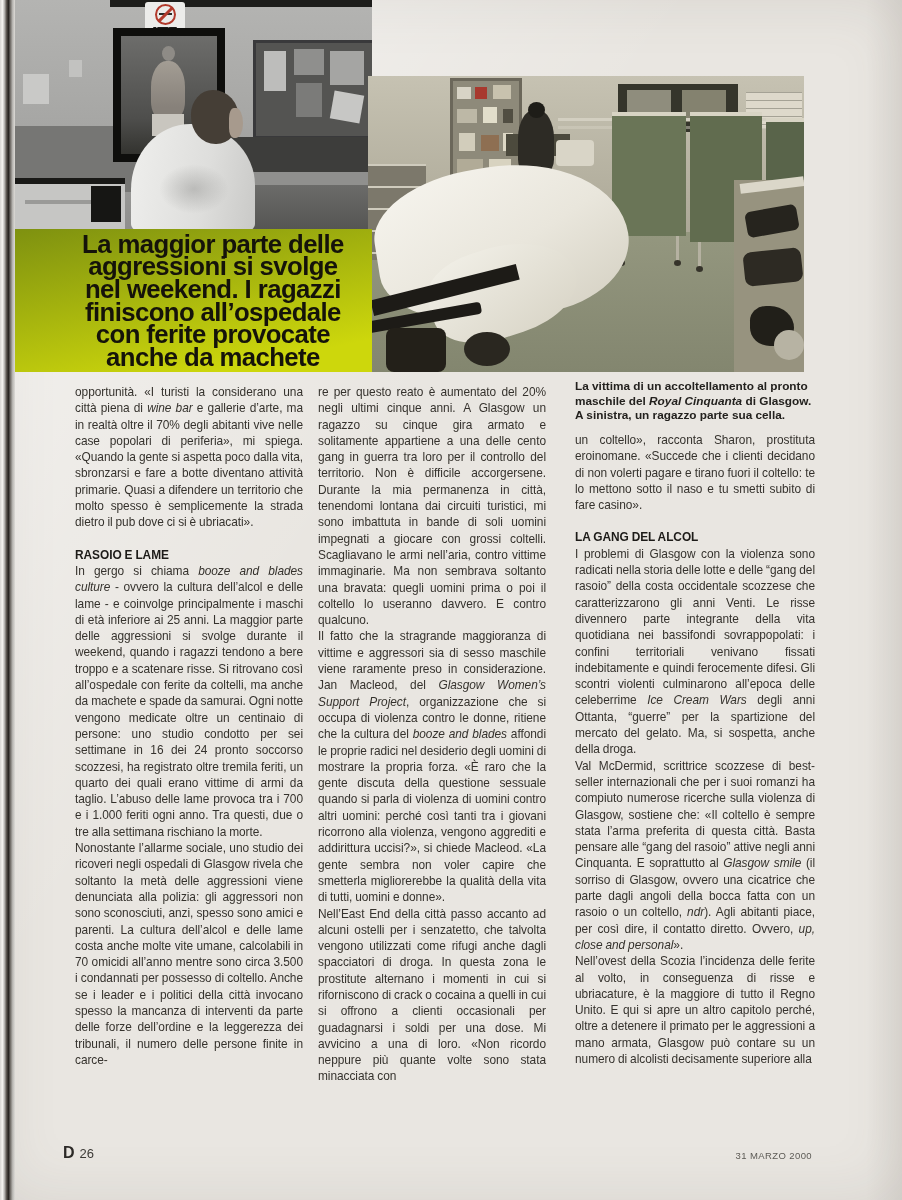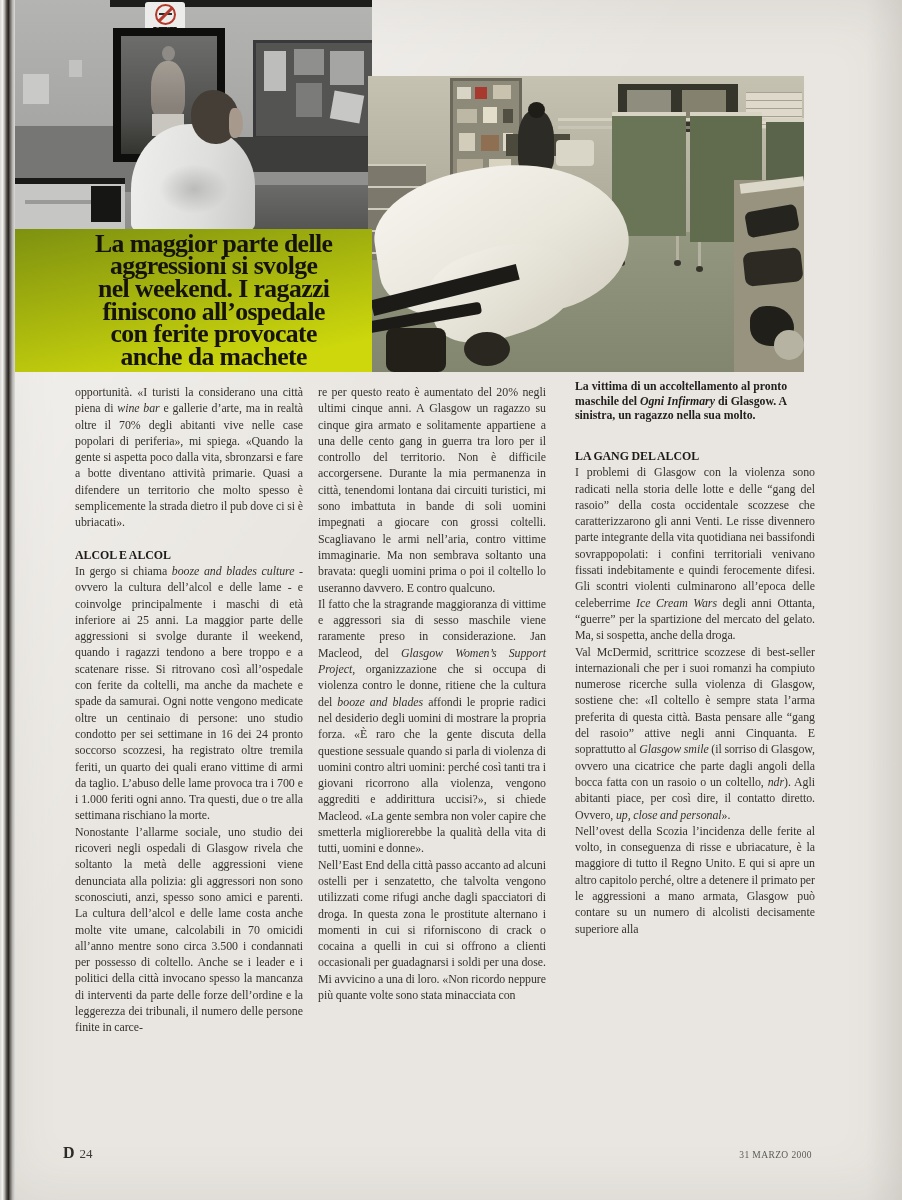--- a/index.html
+++ b/index.html
@@ -1,18 +1,18 @@
 <!DOCTYPE html>
 <html lang="it"><head>
 <meta charset="utf-8">
 <style>
   html,body{margin:0;padding:0;}
   body{background:#b9b6b1;font-family:"Liberation Sans","DejaVu Sans",sans-serif;}
   .page{position:relative;width:902px;height:1200px;margin:0 auto;background:#e9e6e1;overflow:hidden;
-        box-shadow:inset 0 0 60px rgba(90,80,70,.12);font-family:Liberation Serif, serif;}
+        box-shadow:inset 0 0 60px rgba(90,80,70,.12);}
   .page::before{content:"";position:absolute;inset:0;z-index:0;pointer-events:none;
         background:linear-gradient(125deg,rgba(255,255,255,.55) 0%,rgba(255,255,255,0) 40%),
                    linear-gradient(270deg,rgba(120,110,100,.10) 0%,rgba(120,110,100,0) 4%);}
   
   .spine{position:absolute;left:0;top:0;bottom:0;width:15px;z-index:3;
         background:linear-gradient(90deg,#d8d6d2 0%,#f6f4f0 16%,#c3c1bd 28%,#5a544e 44%,#26221e 56%,#75716c 70%,#b9b7b3 84%,#dddbd7 100%);}
   
   .photo-left{position:absolute;left:15px;top:0;width:357px;height:229px;z-index:1;overflow:hidden;
         background:linear-gradient(180deg,#b4b4b2 0%,#a6a6a4 55%,#8f8f8d 100%);}
   .lp-topstrip{position:absolute;left:95px;top:0;right:0;height:7px;background:#1d1d1b;}
@@ -215,38 +215,39 @@
       <div class="rp-ritem4"></div>
     </div>
     <div class="rp-sheet"></div>
     <div class="rp-sheet2"></div>
     <div class="rp-frame rp-f1"></div>
     <div class="rp-frame rp-f2"></div>
     <div class="rp-frame rp-f3"></div>
     <div class="rp-frame rp-f4"></div>
   </div>
 
-  <div class="caption"><span>La vittima di un accoltellamento al pronto maschile del </span><i>Ogni Infirmary</i><span> di Glasgow. A sinistra, un ragazzo nella sua molto.</span></div>
+  <div class="caption"><span>La vittima di un accoltellamento al pronto maschile del </span><i>Royal Cinquanta</i><span> di Glasgow. A sinistra, un ragazzo parte sua cella.</span></div>
 
   <div class="col col-1">
       <p><span>opportunità. «I turisti la considerano una città piena di </span><i>wine bar</i><span> e gallerie d’arte, ma in realtà oltre il 70% degli abitanti vive nelle case popolari di periferia», mi spiega. «Quando la gente si aspetta poco dalla vita, sbronzarsi e fare a botte diventano attività primarie. Quasi a difendere un territorio che molto spesso è semplicemente la strada dietro il pub dove ci si è ubriacati».</span></p>
-      <div class="col-heading">ALCOL E ALCOL</div>
+      <div class="col-heading">RASOIO E LAME</div>
       <p><span>In gergo si chiama </span><i>booze and blades culture</i><span> - ovvero la cultura dell’alcol e delle lame - e coinvolge principalmente i maschi di età inferiore ai 25 anni. La maggior parte delle aggressioni si svolge durante il weekend, quando i ragazzi tendono a bere troppo e a scatenare risse. Si ritrovano così all’ospedale con ferite da coltelli, ma anche da machete e spade da samurai. Ogni notte vengono medicate oltre un centinaio di persone: uno studio condotto per sei settimane in 16 dei 24 pronto soccorso scozzesi, ha registrato oltre tremila feriti, un quarto dei quali erano vittime di armi da taglio. L’abuso delle lame provoca tra i 700 e i 1.000 feriti ogni anno. Tra questi, due o tre alla settimana rischiano la morte.</span></p>
       <p><span>Nonostante l’allarme sociale, uno studio dei ricoveri negli ospedali di Glasgow rivela che soltanto la metà delle aggressioni viene denunciata alla polizia: gli aggressori non sono sconosciuti, anzi, spesso sono amici e parenti. La cultura dell’alcol e delle lame costa anche molte vite umane, calcolabili in 70 omicidi all’anno mentre sono circa 3.500 i condannati per possesso di coltello. Anche se i leader e i politici della città invocano spesso la mancanza di interventi da parte delle forze dell’ordine e la leggerezza dei tribunali, il numero delle persone finite in carce-</span></p>
     </div>
   <div class="col col-2">
       <p><span>re per questo reato è aumentato del 20% negli ultimi cinque anni. A Glasgow un ragazzo su cinque gira armato e solitamente appartiene a una delle cento gang in guerra tra loro per il controllo del territorio. Non è difficile accorgersene. Durante la mia permanenza in città, tenendomi lontana dai circuiti turistici, mi sono imbattuta in bande di soli uomini impegnati a giocare con grossi coltelli. Scagliavano le armi nell’aria, contro vittime immaginarie. Ma non sembrava soltanto una bravata: quegli uomini prima o poi il coltello lo useranno davvero. E contro qualcuno.</span></p>
       <p><span>Il fatto che la stragrande maggioranza di vittime e aggressori sia di sesso maschile viene raramente preso in considerazione. Jan Macleod, del </span><i>Glasgow Women’s Support Project</i><span>, organizzazione che si occupa di violenza contro le donne, ritiene che la cultura del </span><i>booze and blades</i><span> affondi le proprie radici nel desiderio degli uomini di mostrare la propria forza. «È raro che la gente discuta della questione sessuale quando si parla di violenza di uomini contro altri uomini: perché così tanti tra i giovani ricorrono alla violenza, vengono aggrediti e addirittura uccisi?», si chiede Macleod. «La gente sembra non voler capire che smetterla migliorerebbe la qualità della vita di tutti, uomini e donne».</span></p>
       <p><span>Nell’East End della città passo accanto ad alcuni ostelli per i senzatetto, che talvolta vengono utilizzati come rifugi anche dagli spacciatori di droga. In questa zona le prostitute alternano i momenti in cui si riforniscono di crack o cocaina a quelli in cui si offrono a clienti occasionali per guadagnarsi i soldi per una dose. Mi avvicino a una di loro. «Non ricordo neppure più quante volte sono stata minacciata con</span></p>
     </div>
   <div class="col col-3">
+      <p><span>un coltello», racconta Sharon, prostituta eroinomane. «Succede che i clienti decidano di non volerti pagare e tirano fuori il coltello: te lo mettono sotto il naso e tu smetti subito di fare casino».</span></p>
       <div class="col-heading">LA GANG DEL ALCOL</div>
       <p><span>I problemi di Glasgow con la violenza sono radicati nella storia delle lotte e delle “gang del rasoio” della costa occidentale scozzese che caratterizzarono gli anni Venti. Le risse divennero parte integrante della vita quotidiana nei bassifondi sovrappopolati: i confini territoriali venivano fissati indebitamente e quindi ferocemente difesi. Gli scontri violenti culminarono all’epoca delle celeberrime </span><i>Ice Cream Wars</i><span> degli anni Ottanta, “guerre” per la spartizione del mercato del gelato. Ma, si sospetta, anche della droga.</span></p>
       <p><span>Val McDermid, scrittrice scozzese di best-seller internazionali che per i suoi romanzi ha compiuto numerose ricerche sulla violenza di Glasgow, sostiene che: «Il coltello è sempre stata l’arma preferita di questa città. Basta pensare alle “gang del rasoio” attive negli anni Cinquanta. E soprattutto al </span><i>Glasgow smile</i><span> (il sorriso di Glasgow, ovvero una cicatrice che parte dagli angoli della bocca fatta con un rasoio o un coltello, </span><i>ndr</i><span>). Agli abitanti piace, per così dire, il contatto diretto. Ovvero, </span><i>up, close and personal</i><span>».</span></p>
       <p><span>Nell’ovest della Scozia l’incidenza delle ferite al volto, in conseguenza di risse e ubriacature, è la maggiore di tutto il Regno Unito. E qui si apre un altro capitolo perché, oltre a detenere il primato per le aggressioni a mano armata, Glasgow può contare su un numero di alcolisti decisamente superiore alla</span></p>
     </div>
 
   <div class="footer-left">
-    <span class="d">D</span><span class="num">24</span>
+    <span class="d">D</span><span class="num">26</span>
   </div>
   <div class="footer-right">31 MARZO 2000</div>
 
 </div>
 
 </body></html>

